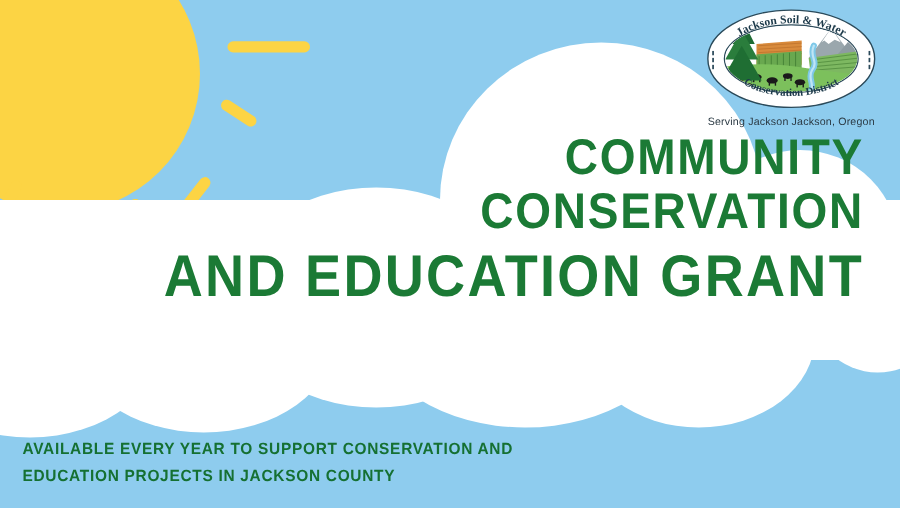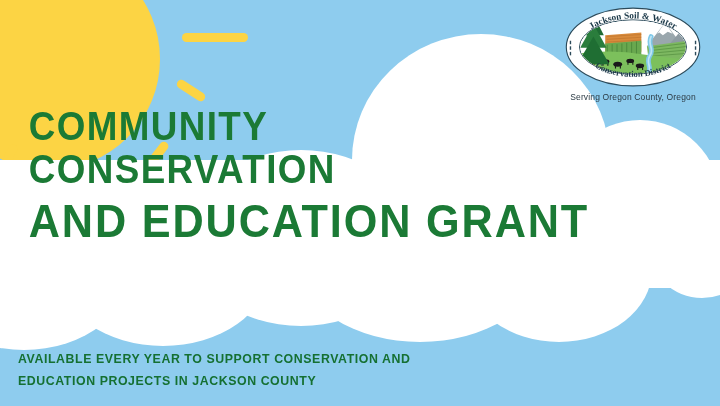--- a/index.html
+++ b/index.html
@@ -63,21 +63,21 @@
     font-size:8.5px;
     color:#2b3a44;
     letter-spacing:0.15px;
     font-family:"Liberation Sans", sans-serif;
   }
   
   .headline {
     position:absolute;
     left:0; right:0;
     top:104px;
-    text-align:left;
+    text-align:right;
     color:#1B7A35;
     font-family:"Liberation Sans Narrow","Liberation Sans", sans-serif;
     font-weight:bold;
     text-transform:uppercase;
   }
   .hl-line {
     display:block;
     color:#1B7A35;
     font-weight:bold;
     letter-spacing:1.5px;
@@ -229,21 +229,21 @@
         <g fill="#2b4a5a">
           <rect x="9" y="50" width="2" height="5"></rect>
             <rect x="9" y="58" width="2" height="5"></rect>
             <rect x="9" y="66" width="2" height="5"></rect>
           <rect x="189" y="50" width="2" height="5"></rect>
             <rect x="189" y="58" width="2" height="5"></rect>
             <rect x="189" y="66" width="2" height="5"></rect>
         </g>
       </svg>
     </div>
-    <div class="logo-caption">Serving Oregon County, Oregon</div>
+    <div class="logo-caption">Serving Jackson Jackson, Oregon</div>
   </div>
 
   <div class="headline">
     <span class="hl-line hl1">COMMUNITY</span>
     <span class="hl-line hl2">CONSERVATION</span>
     <span class="hl-line hl3">AND EDUCATION GRANT</span>
   </div>
 
   <div class="subtitle">
     <span class="sub-line">AVAILABLE EVERY YEAR TO SUPPORT CONSERVATION AND</span>

